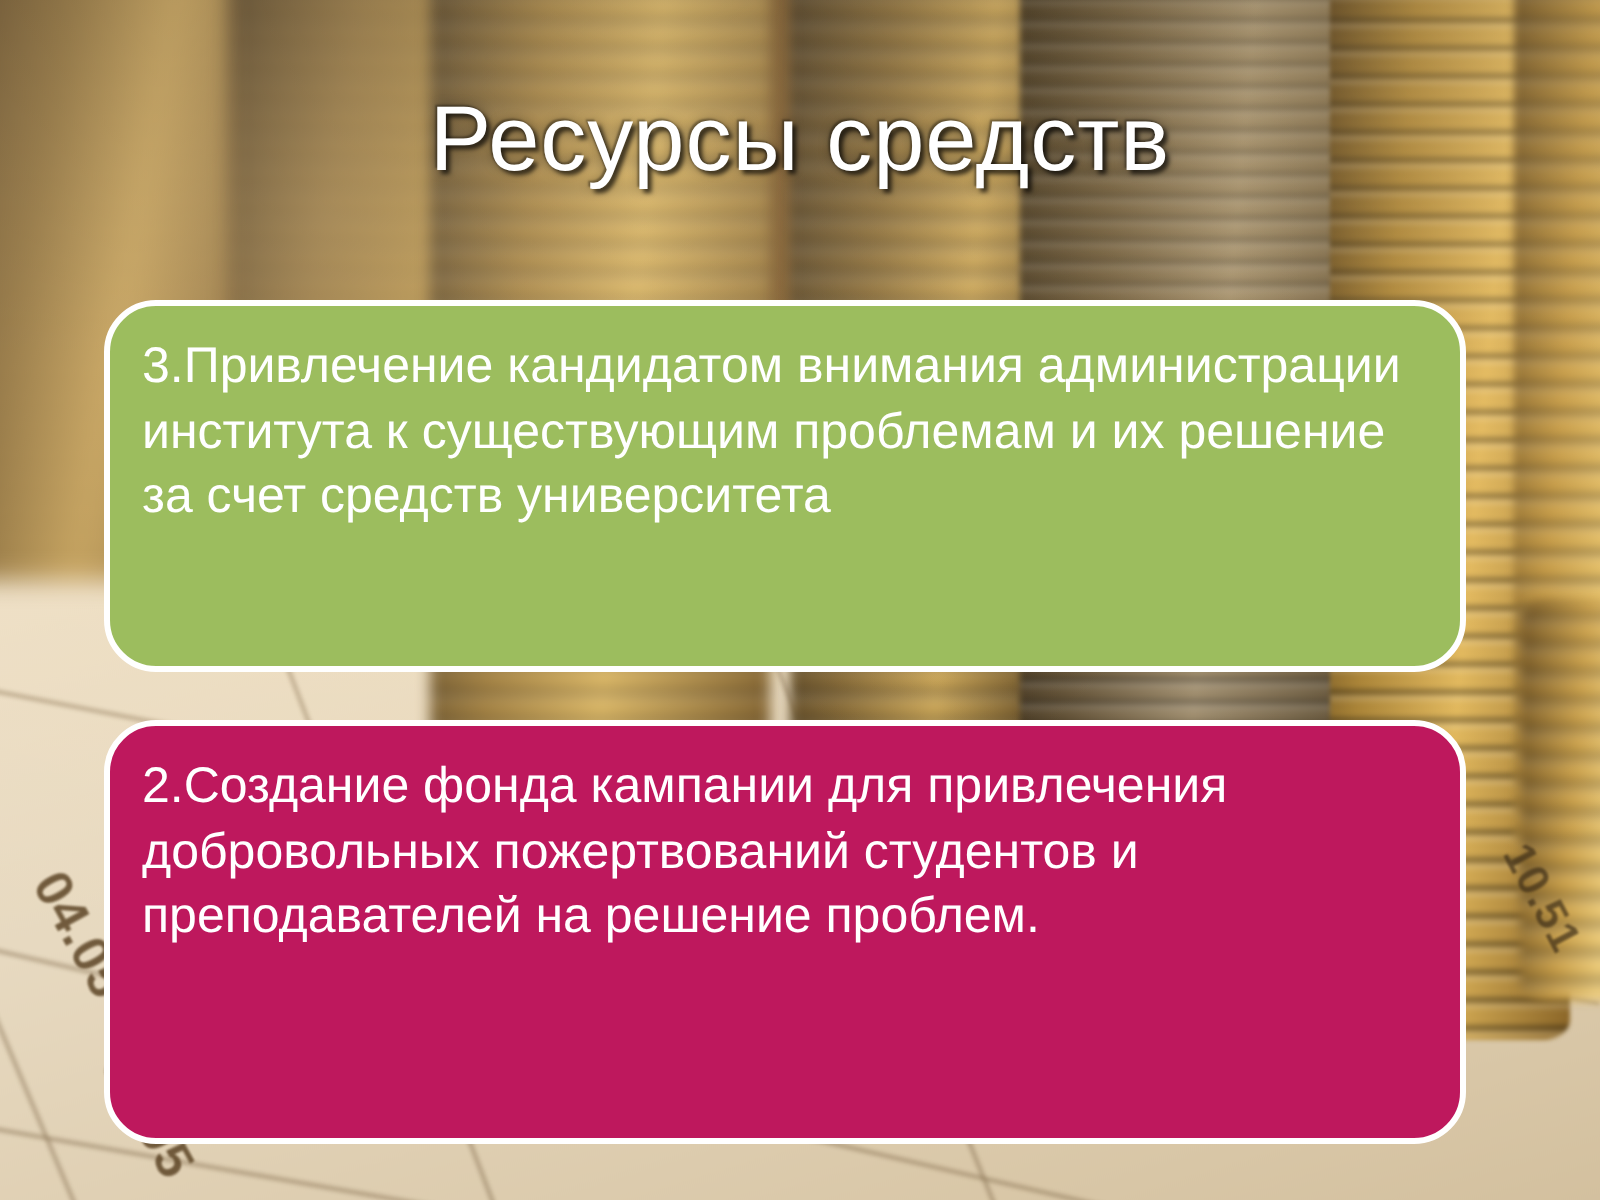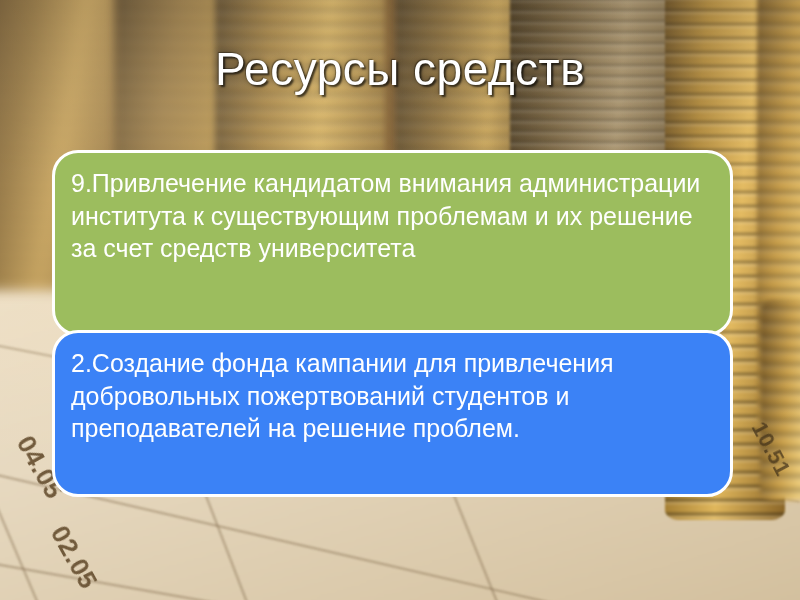--- a/index.html
+++ b/index.html
@@ -152,23 +152,23 @@
     font-size: 25px;
     line-height: 1.30;
     padding: 14px 18px 14px 16px;
   }
   .box-green {
     top: 150px;
     height: 186px;
     background: #9cbd5e;
   }
   .box-purple {
-    top: 330px;
-    height: 167px;
-    background: #3b82f6;
+    top: 360px;
+    height: 212px;
+    background: #be185d;
   }
   .box p { margin: 0; }
 </style>
 </head>
 <body>
 
 <div class="slide">
 
   <div class="bg">
     <div class="paper"></div>
@@ -196,20 +196,20 @@
     <div class="ticks">
       <span class="tick" style="left:6px; top:452px; font-size:26px; transform:rotate(61deg);">04.05</span>
       <span class="tick" style="left:40px; top:542px; font-size:26px; transform:rotate(61deg);">02.05</span>
       <span class="tick" style="left:742px; top:436px; font-size:22px; transform:rotate(62deg); color:#3f2f18; opacity:.7;">10.51</span>
     </div>
   </div>
 
   <div class="title">Ресурсы средств</div>
 
   <div class="box box-green">
-    <p>9.Привлечение кандидатом внимания администрации института к существующим проблемам и их решение за счет средств университета</p>
+    <p>3.Привлечение кандидатом внимания администрации института к существующим проблемам и их решение за счет средств университета</p>
   </div>
 
   <div class="box box-purple">
     <p>2.Создание фонда кампании для привлечения добровольных пожертвований студентов и преподавателей на решение проблем.</p>
   </div>
 
 </div>
 
 </body></html>

